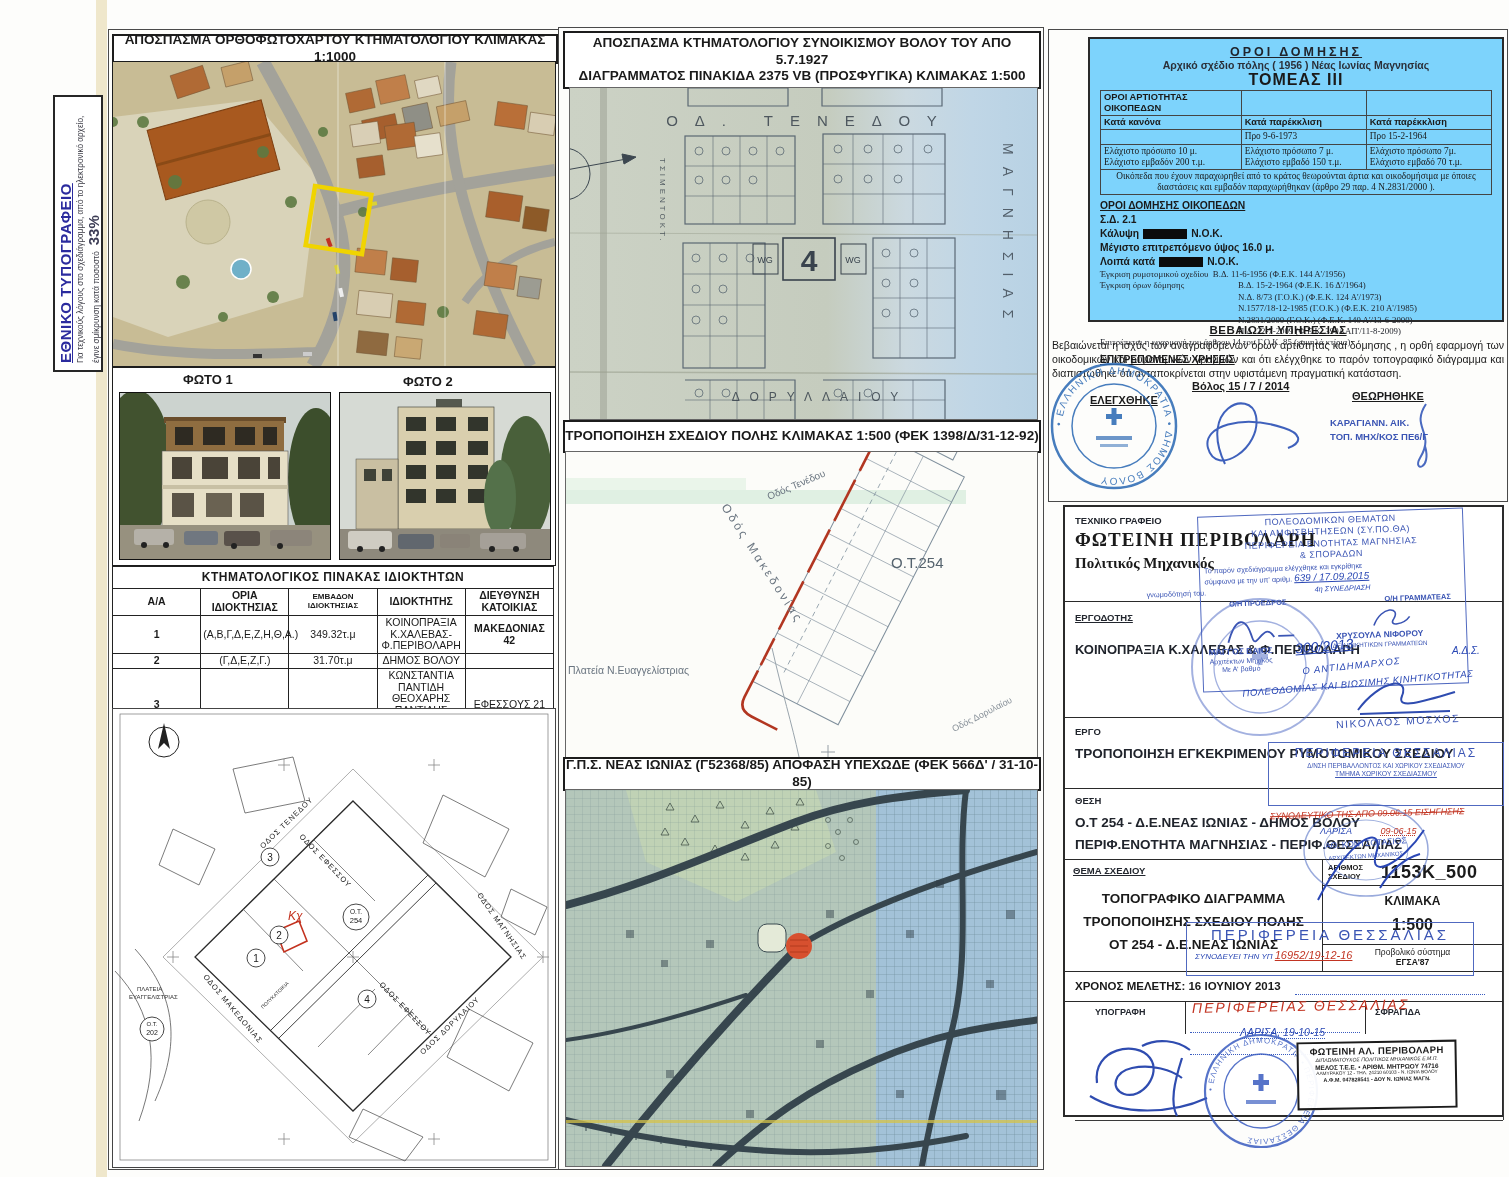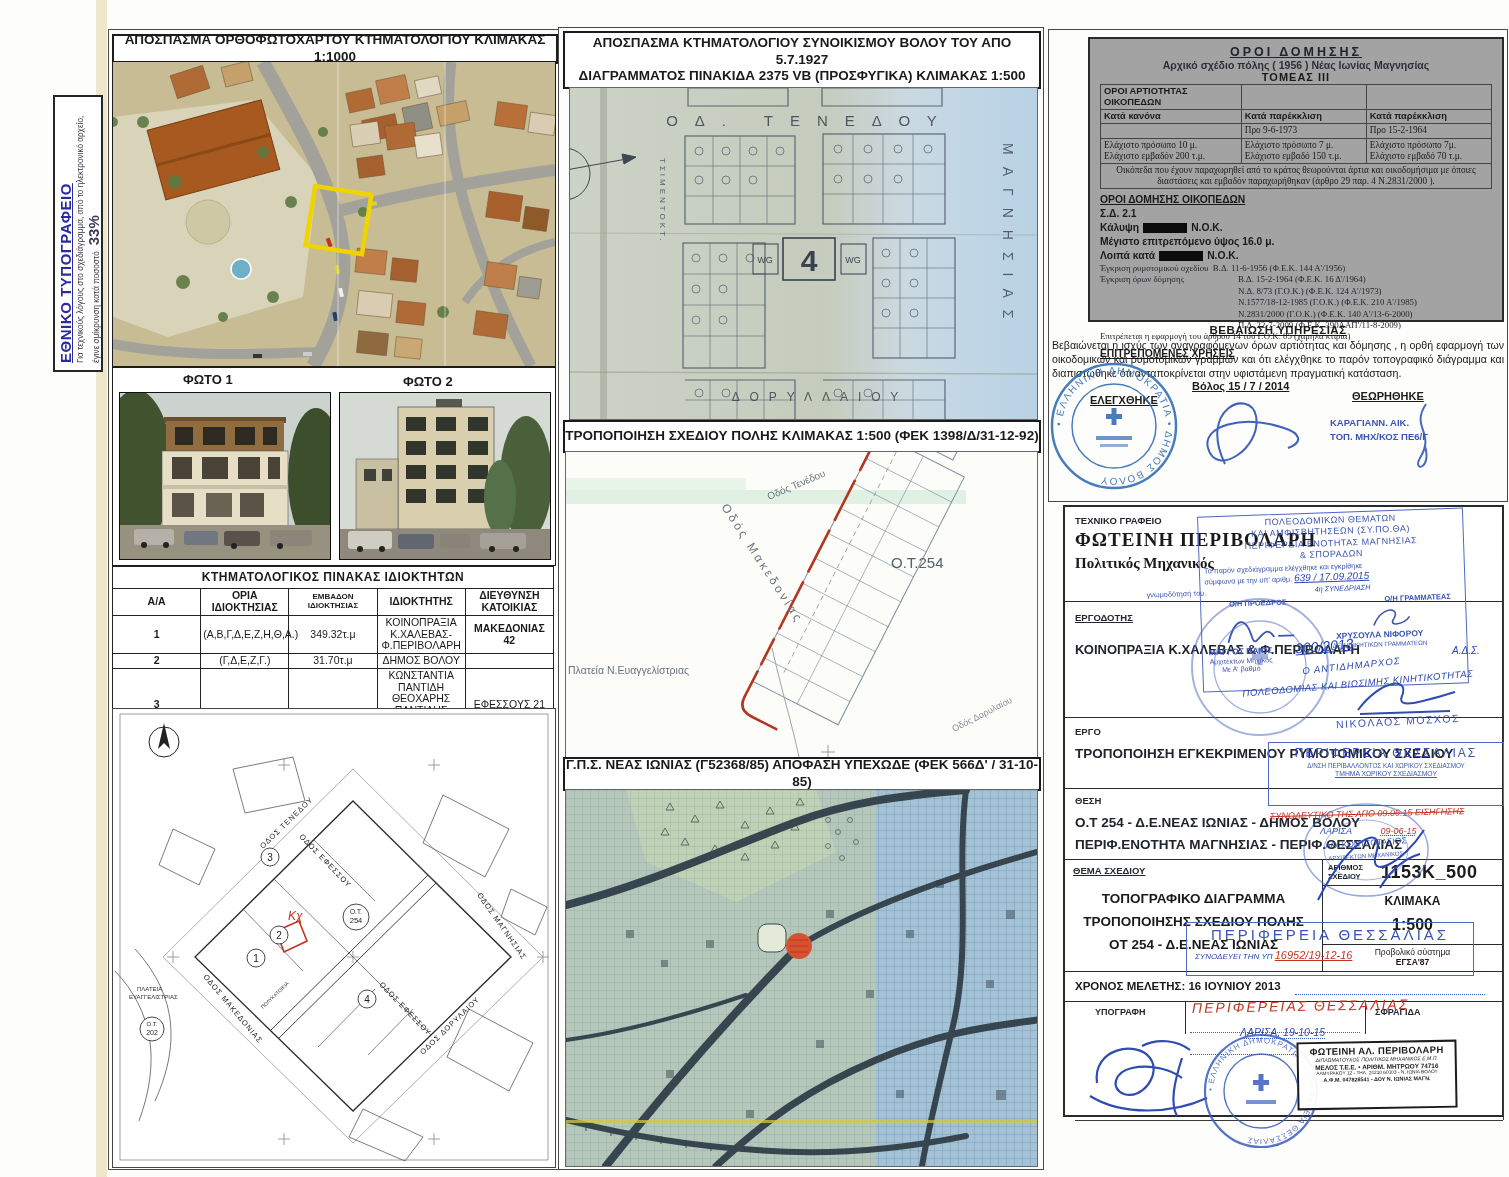--- a/index.html
+++ b/index.html
@@ -17,25 +17,25 @@
   .note-body{font-size:8.2px;color:#3a3a44;line-height:1.15;margin-top:1px;}
   .note-pct{font-size:15px;font-weight:bold;color:#3c3c55;margin-left:6px;}
   
   .otable{border-collapse:collapse;table-layout:fixed;width:442px;background:#fff;}
   .otable td{border:1.5px solid #222;padding:1px 2px;text-align:center;vertical-align:middle;font-size:10.5px;line-height:1.12;}
   .otable .title{font-size:12px;letter-spacing:.5px;padding:4px 0;}
   .otable .hdr{font-weight:bold;font-size:10.5px;}
   .otable .hdr-small{font-weight:bold;font-size:8px;}
   .owner-sm{font-size:8.4px;}
   
-  .oroi{border:2px solid #2a2a2a;background:#a3a3a3;padding:6px 10px 4px 10px;font-size:10px;}
+  .oroi{border:2px solid #2a2a2a;background:#7dd3fc;padding:6px 10px 4px 10px;font-size:10px;}
   .oroi .c{text-align:center;}
   .oroi-title{font-weight:bold;font-size:12.5px;letter-spacing:3px;text-decoration:underline;color:#20242c;}
   .oroi-sub{font-weight:bold;font-size:10.5px;margin-top:5px;color:#2b2f38;}
-  .oroi-tomeas{font-weight:bold;font-size:11px;margin-top:20px;letter-spacing:1px;}
+  .oroi-tomeas{font-weight:bold;font-size:16px;margin-top:20px;letter-spacing:1px;}
   .atable{border-collapse:collapse;width:100%;margin-top:1px;}
   .atable td{border:1px solid #444;padding:1px 3px;font-size:9.3px;line-height:1.2;vertical-align:top;}
   .atable .b{font-weight:bold;}
   .serif{font-family:"Liberation Serif",serif;}
   .oroi-note{font-size:8.6px;text-align:center;line-height:1.25;padding:2px 4px;}
   .sec-h{font-weight:bold;font-size:10.3px;text-decoration:underline;margin:5px 0 2px 0;}
   .bold-line{font-weight:bold;font-size:10.3px;line-height:1.35;}
   .redact{display:inline-block;width:44px;height:10px;background:#0c0c0c;vertical-align:middle;margin:0 4px;}
   .fek{font-size:8.8px;line-height:1.3;color:#23262e;}
   

